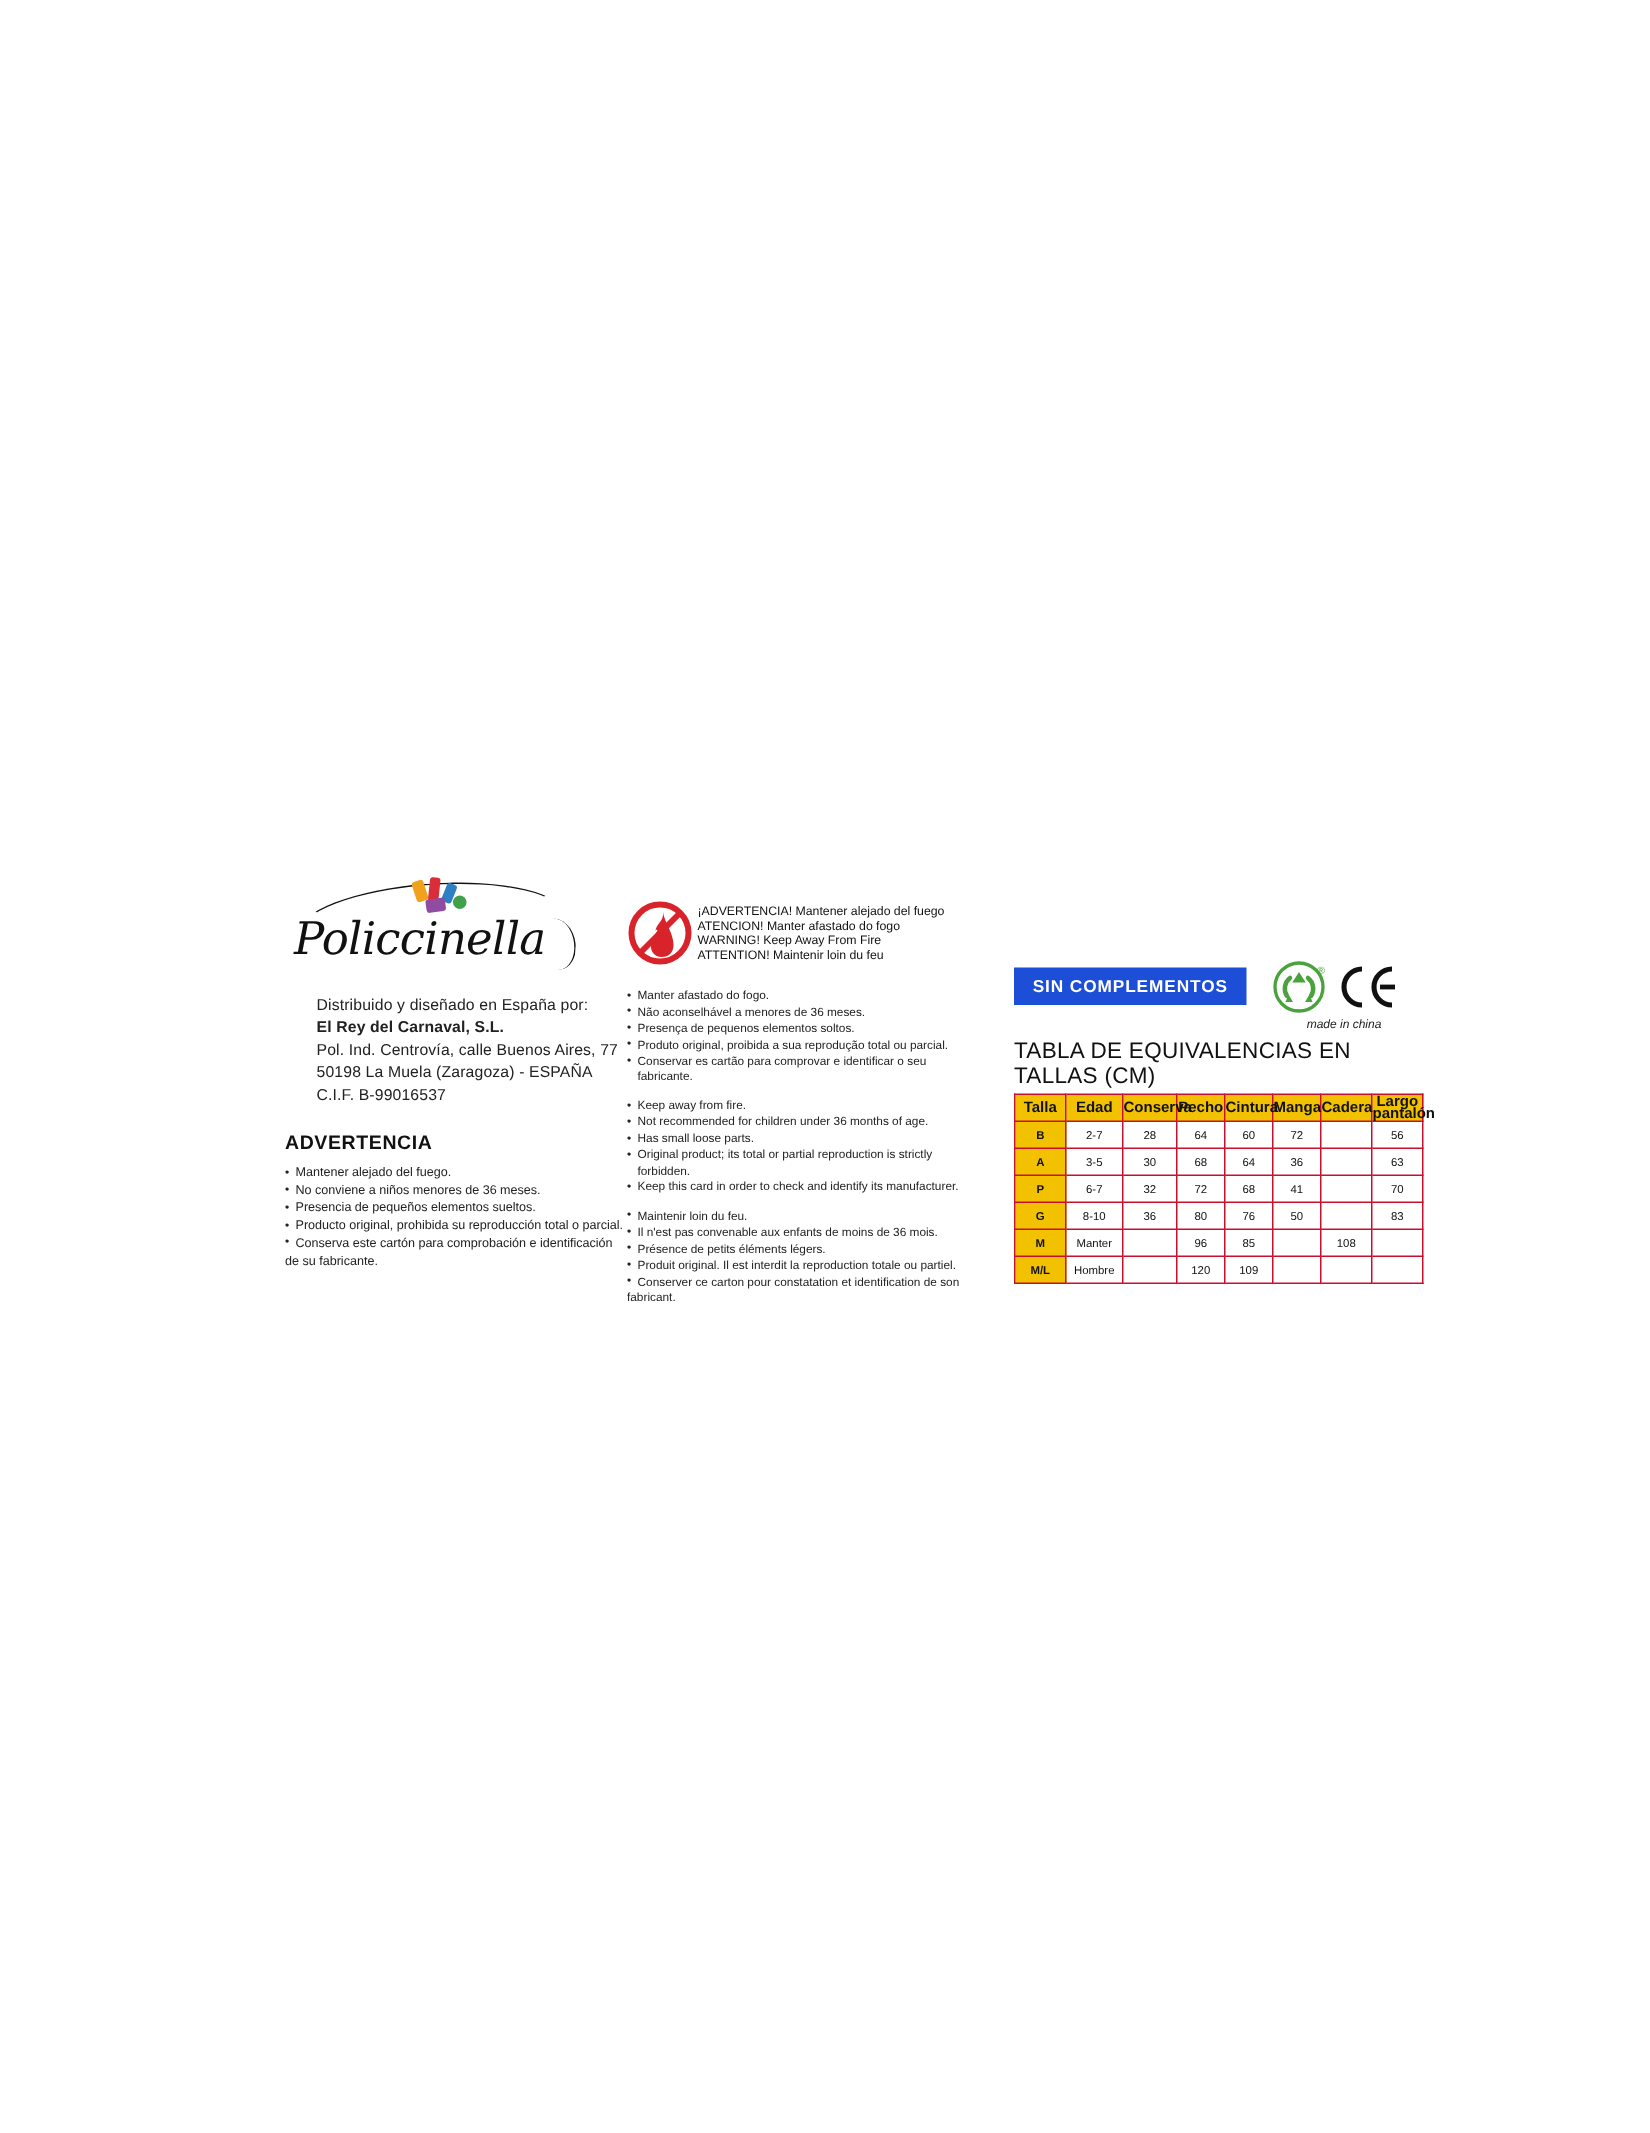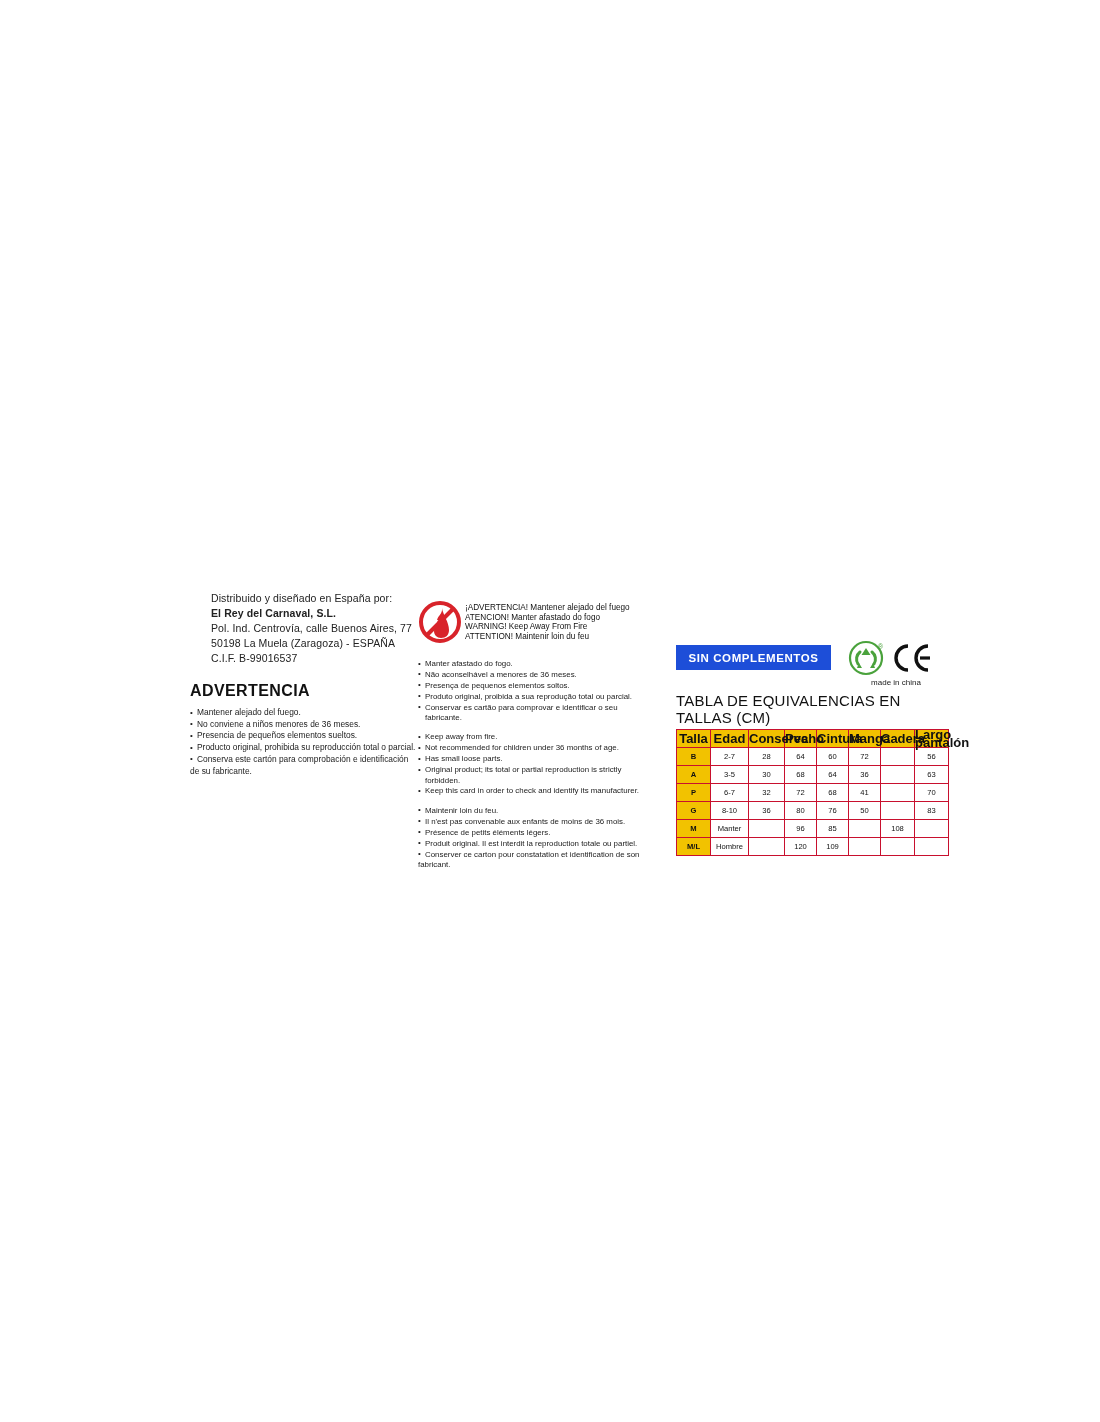--- a/index.html
+++ b/index.html
@@ -88,21 +88,21 @@
     color: #222;
     line-height: 15px;
     letter-spacing: 0.1px;
     padding-left: 21px;
   }
   .dist-line.bold { font-weight: bold; }
   #dist-block { margin-top: 6px; }
 
   #advert-title {
     margin-top: 16px;
-    font-size: 16px;
+    font-size: 13px;
     font-weight: bold;
     letter-spacing: 0.4px;
     color: #111;
   }
   .bullet-list {
     margin: 7px 0 0 0;
     padding: 0;
     list-style: none;
   }
   .bullet-list li {
@@ -174,20 +174,21 @@
     display: flex;
     align-items: center;
     justify-content: center;
   }
   #marks-row {
     position: absolute;
     left: 172px;
     top: -5px;
     width: 100px;
     height: 54px;
+    font-style: italic;
   }
   #recycle-mark {
     position: absolute;
     left: 0;
     top: 0;
     width: 36px;
     height: 36px;
   }
   #ce-mark {
     position: absolute;
@@ -222,21 +223,21 @@
     border: 1px solid #c8102e;
     height: 17px;
     font-size: 7.6px;
     text-align: center;
     color: #111;
     padding: 0;
   }
   #size-table thead th {
     background: #f2c200;
     font-weight: bold;
-    font-size: 13px;
+    font-size: 10px;
     line-height: 8px;
   }
   #size-table tbody td.sz {
     background: #f2c200;
     font-weight: bold;
   }
   #size-table col.c0 { width: 34px; }
   #size-table col.c1 { width: 38px; }
   #size-table col.c2 { width: 36px; }
   #size-table col.c3 { width: 32px; }
@@ -245,20 +246,29 @@
   #size-table col.c6 { width: 34px; }
   #size-table col.c7 { width: 34px; }
 </style>
 </head>
 <body>
 
 <div id="label-sheet">
 
   <div id="left-col">
 
+    <div id="brand-logo">
+      <div id="brand-arc"></div>
+      <div class="confetti" id="c1"></div>
+      <div class="confetti" id="c2"></div>
+      <div class="confetti" id="c3"></div>
+      <div class="confetti" id="c4"></div>
+      <div class="confetti" id="c5"></div>
+      <div id="brand-wordmark">Policcinella</div>
+    </div>
 
     <div id="dist-block">
       <div class="dist-line">Distribuido y diseñado en España por:</div>
       <div class="dist-line bold">El Rey del Carnaval, S.L.</div>
       <div class="dist-line">Pol. Ind. Centrovía, calle Buenos Aires, 77</div>
       <div class="dist-line">50198 La Muela (Zaragoza) - ESPAÑA</div>
       <div class="dist-line">C.I.F. B-99016537</div>
     </div>
 
     <div id="advert-title">ADVERTENCIA</div>

